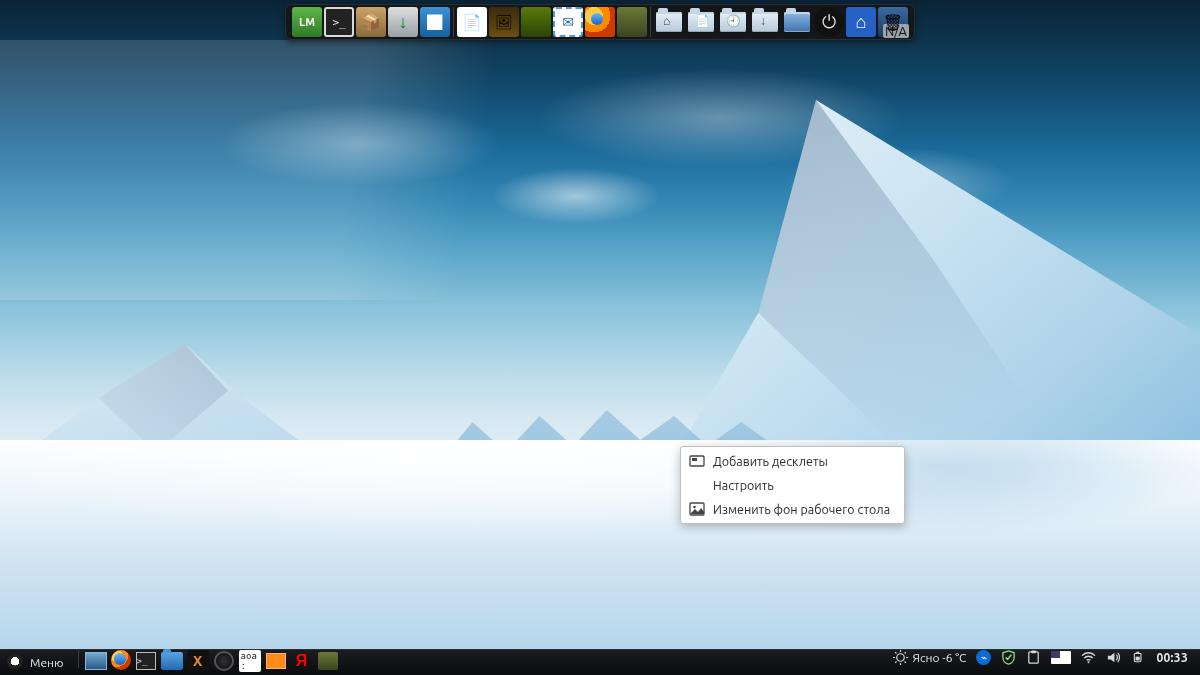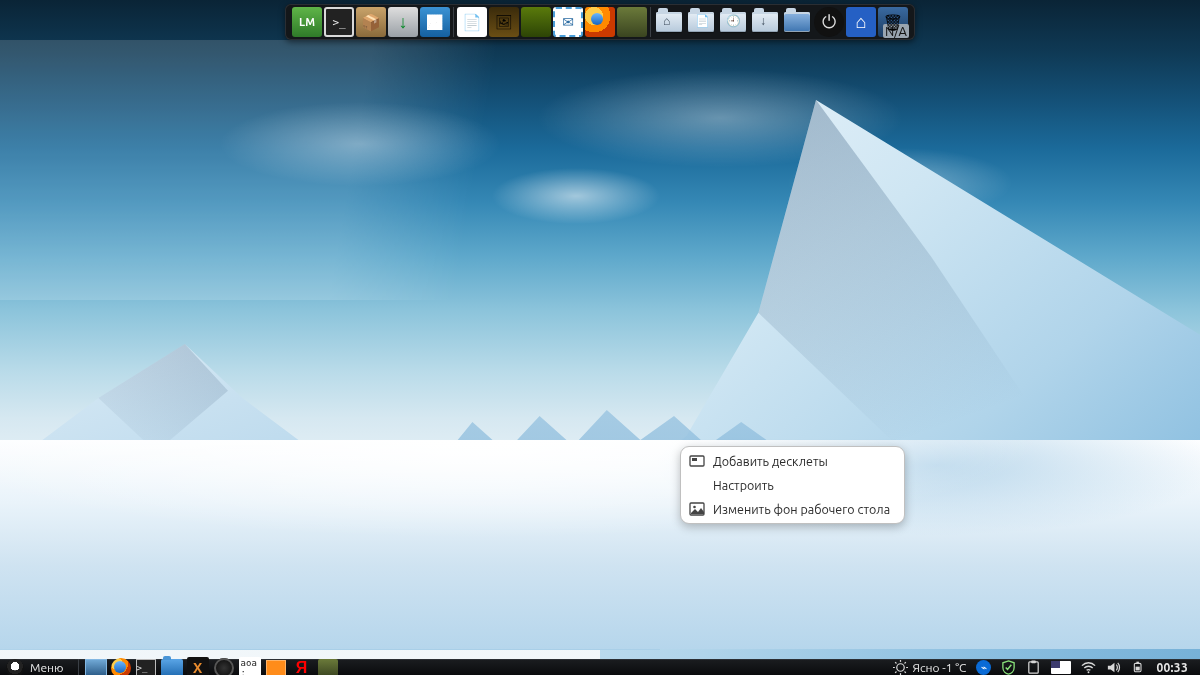--- a/index.html
+++ b/index.html
@@ -98,33 +98,33 @@
 .power{background:#111;border-radius:50%;}
 .power::after{content:"⏻";color:#ddd;font-size:18px;}
 .access{background:#2560c4;}
 .access::after{content:"⌂";color:#fff;font-size:18px;}
 .trash{background:linear-gradient(#3a6aa0,#1c3d63);}
 .trash::after{content:"🗑";font-size:16px;filter:hue-rotate(180deg) brightness(1.3);}
 .na-tag{position:absolute;bottom:-1px;right:-1px;background:#9aa5b0;color:#111;font-size:13px;padding:0 2px;border-radius:2px;}
 
 .ctxmenu{
   position:absolute; left:680px; top:446px;
-  background:#fff; border:1px solid #c0c0c0; border-radius:9px;
+  background:#fff; border:1px solid #c0c0c0; border-radius:3px;
   padding:2px 0; font-size:12.5px; color:#2b2b2b;
   box-shadow:0 3px 10px rgba(0,0,0,.25);
   min-width:215px;
 }
 .ctxitem{display:flex;align-items:center;gap:8px;padding:4px 14px 4px 8px;cursor:pointer;}
 .ctxicon{width:16px;height:16px;display:flex;align-items:center;justify-content:center;color:#444;}
 .ctxicon.blank{visibility:hidden;}
 
 .panel{
-  position:absolute; left:0; right:0; bottom:0; height:16px;
+  position:absolute; left:0; right:0; bottom:0; height:26px;
   background:linear-gradient(#1a1c1f,#0a0b0d);
-  display:flex; align-items:center; color:#e6e6e6;
+  display:flex; align-items:flex-start; color:#e6e6e6;
   font-size:12px; padding:0 6px 0 0;
   border-top:1px solid #2b2f34;
 }
 .menu-btn{display:flex;align-items:center;gap:6px;padding:0 10px 0 6px;height:100%;cursor:pointer;}
 .tux{width:18px;height:18px;border-radius:50%;
   background:radial-gradient(circle at 50% 40%, #fff 0 30%, #222 31% 55%, #111 56% 100%);}
 .p-sep{width:1px;height:18px;background:#3a3f45;margin:0 4px;}
 .p-ic{width:22px;height:22px;margin:0 2px;display:flex;align-items:center;justify-content:center;cursor:pointer;border-radius:2px;position:relative;}
 .showdesk{background:linear-gradient(#6fa7d4,#2a5a86);width:22px;height:18px;border:1px solid #83b7e2;}
 .p-term{background:#222;border:1px solid #bbb;width:20px;height:18px;}
@@ -288,21 +288,21 @@
             <line x1="8" y1="0" x2="8" y2="2"></line>
             <line x1="8" y1="14" x2="8" y2="16"></line>
             <line x1="0" y1="8" x2="2" y2="8"></line>
             <line x1="14" y1="8" x2="16" y2="8"></line>
             <line x1="2.3" y1="2.3" x2="3.7" y2="3.7"></line>
             <line x1="12.3" y1="12.3" x2="13.7" y2="13.7"></line>
             <line x1="2.3" y1="13.7" x2="3.7" y2="12.3"></line>
             <line x1="12.3" y1="3.7" x2="13.7" y2="2.3"></line>
           </g>
         </svg>
-      <span>Ясно -1 °C</span>
+      <span>Ясно -6 °C</span>
     </div>
     <div class="tray-item">
         <div class="bt">⌁</div>
       </div>
     <div class="tray-item shield">
       <svg viewBox="0 0 16 16">
           <path d="M8 1 L14 3 V8 C14 12 11 14.5 8 15 C5 14.5 2 12 2 8 V3 Z" fill="none" stroke="#88e07a" stroke-width="1.4"></path>
           <path d="M5 8 L7 10 L11 5" fill="none" stroke="#88e07a" stroke-width="1.6"></path>
         </svg>
     </div>

